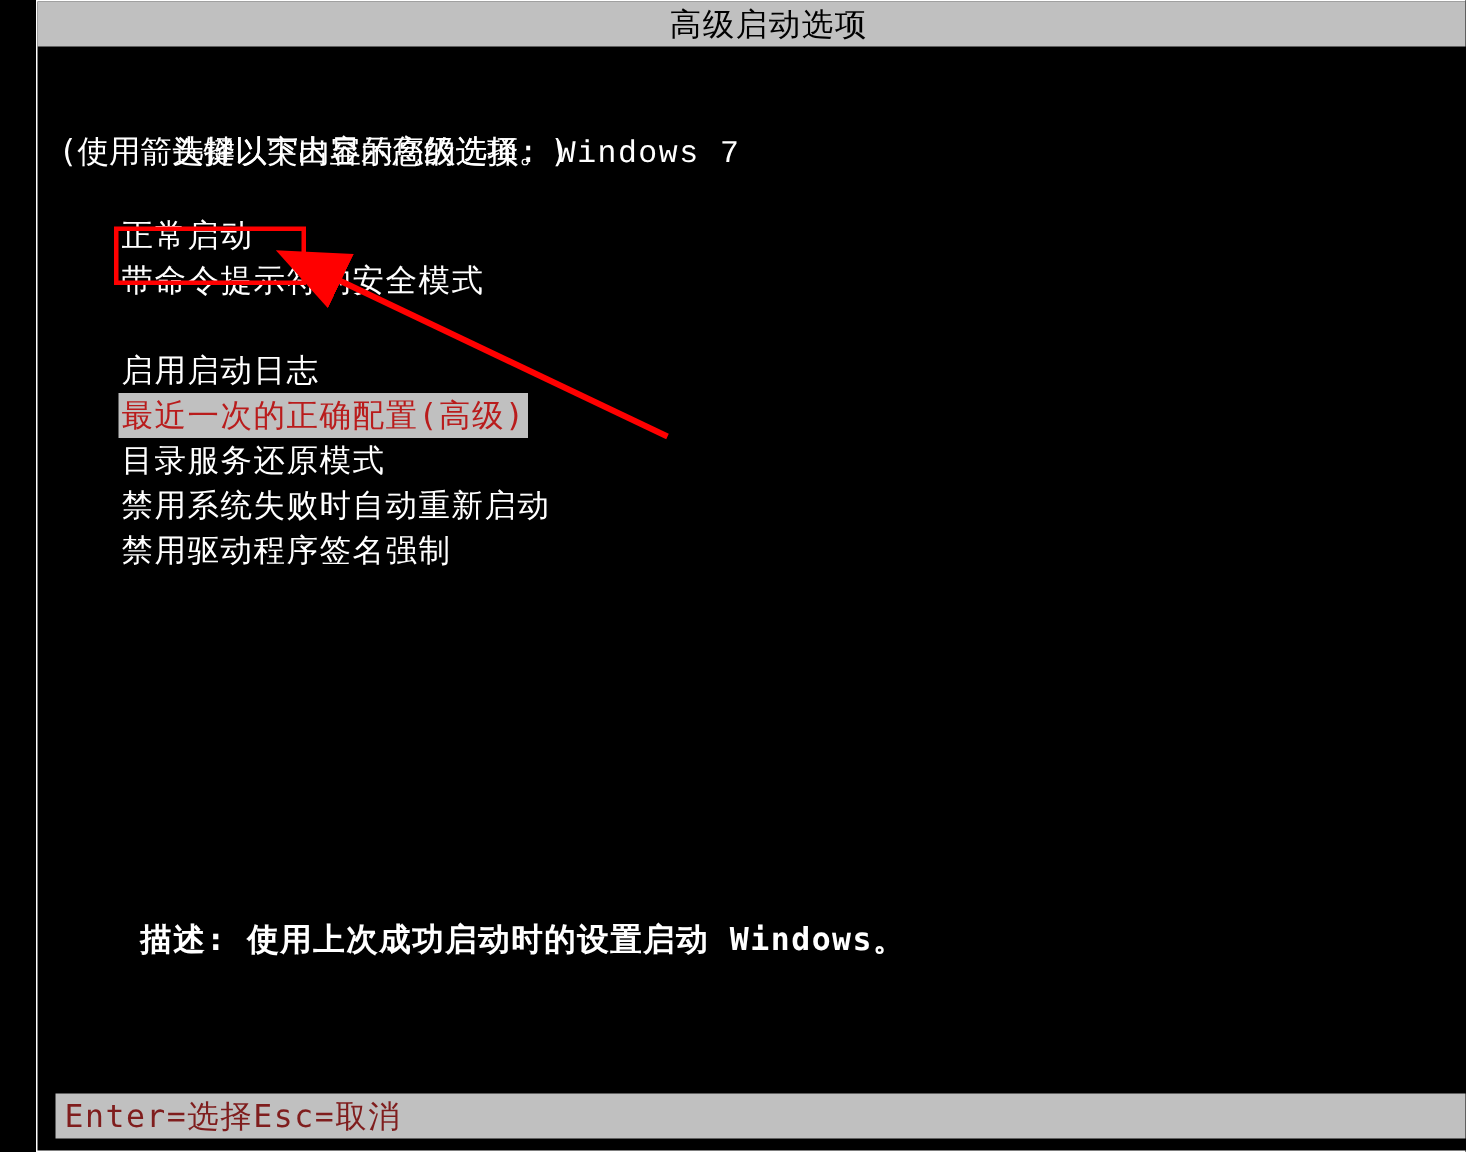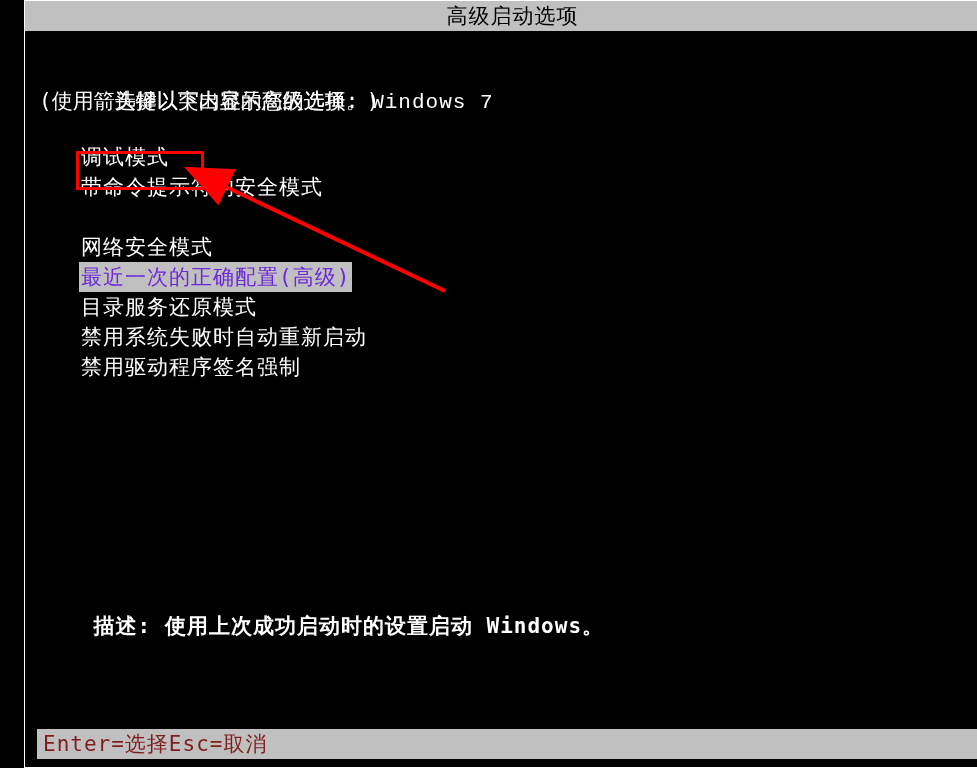--- a/index.html
+++ b/index.html
@@ -48,21 +48,21 @@
     display: inline-block;
     height: 30px;
     line-height: 30px;
     margin-left: 40px;
     padding: 0 2px;
     white-space: pre;
     letter-spacing: 1px;
   }
   .opt.selected {
     background: #c0c0c0;
-    color: #6d28d9;
+    color: #b91c1c;
   }
   .gap { height: 30px; }
   .desc-row {
     position: absolute;
     left: 14px;
     top: 580px;
     height: 30px;
     line-height: 30px;
     white-space: pre;
     letter-spacing: 1px;
@@ -113,24 +113,24 @@
     <span>高级启动选项</span>
   </div>
 
   <div class="content">
     <div class="line">
       <span>选择以下内容的高级选项: </span><span class="os-name">Windows 7</span>
     </div>
     <div class="line">(使用箭头键以突出显示您的选择。)</div>
 
     <div class="options">
-      <div><span class="opt">调试模式</span></div>
+      <div><span class="opt">正常启动</span></div>
       <div><span class="opt">带命令提示符的安全模式</span></div>
       <div class="gap"></div>
-      <div><span class="opt">网络安全模式</span></div>
+      <div><span class="opt">启用启动日志</span></div>
       <div><span class="opt selected">最近一次的正确配置(高级)</span></div>
       <div><span class="opt">目录服务还原模式</span></div>
       <div><span class="opt">禁用系统失败时自动重新启动</span></div>
       <div><span class="opt">禁用驱动程序签名强制</span></div>
       <div class="gap"></div>
     </div>
   </div>
 
   <div class="desc-row">
     <span>描述: </span><span>使用上次成功启动时的设置启动 Windows。</span>

